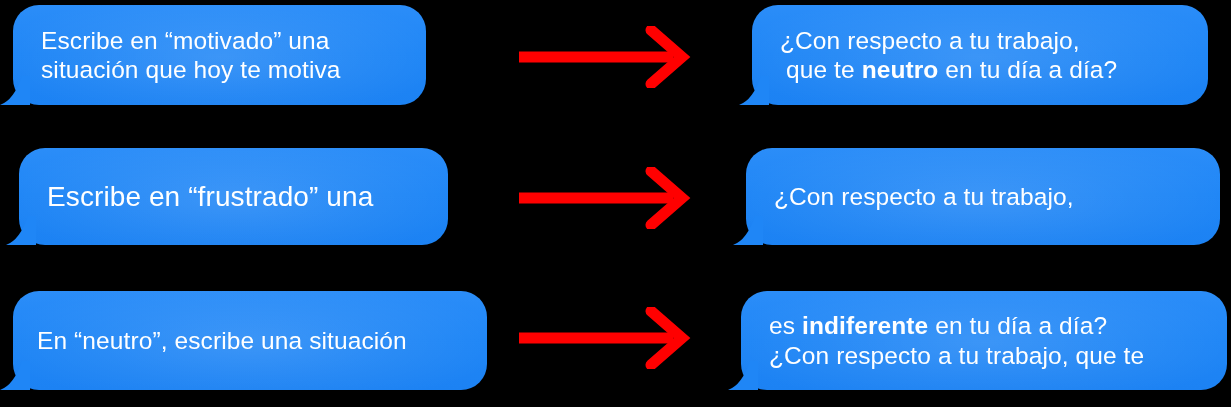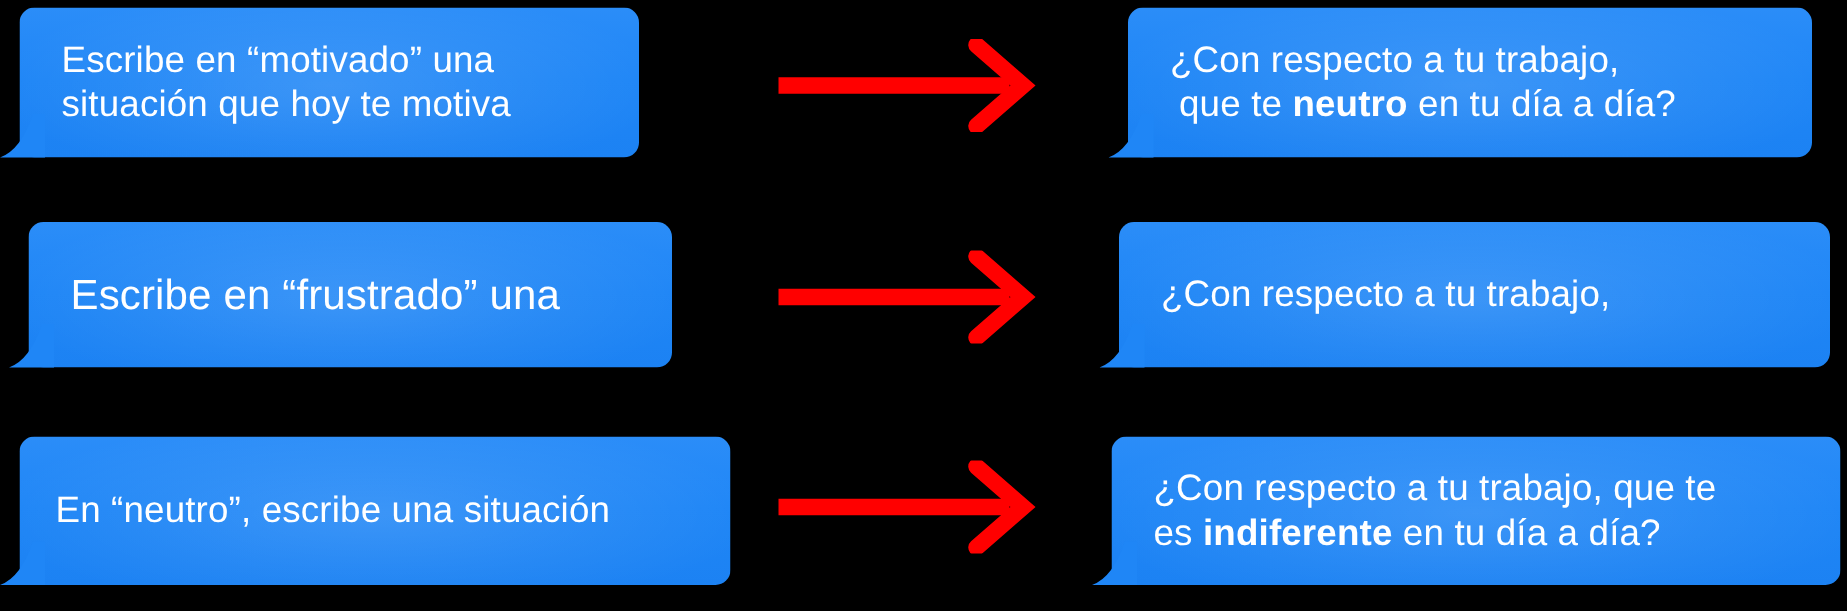--- a/index.html
+++ b/index.html
@@ -25,21 +25,21 @@
   
   .bubble {
     position: absolute;
     box-sizing: border-box;
     background:
       radial-gradient(ellipse 70% 85% at 50% 52%,
          rgba(255,255,255,0.13) 0%,
          rgba(255,255,255,0.05) 45%,
          rgba(255,255,255,0.0) 78%),
       linear-gradient(180deg, #2b8df8 0%, #1f86f6 48%, #1c82f3 100%);
-    border-radius: 10px;
+    border-radius: 26px;
     color: #ffffff;
     display: flex;
     flex-direction: column;
     justify-content: center;
   }
 
   
   .bubble .tail {
     position: absolute;
     left: -13px;
@@ -164,17 +164,17 @@
       <polyline points="136,4 167,31 136,58" fill="none" stroke="#FF0000" stroke-width="11" stroke-linecap="round" stroke-linejoin="miter"></polyline>
     </svg>
   </div>
 
   <div class="bubble b-r3-right outlined">
     <span class="tail">
       <svg width="32" height="30" viewBox="0 0 32 30" xmlns="http://www.w3.org/2000/svg">
         <path d="M30 0 L30 29 L0 29 Q14 24 22 0 Z" fill="#1f86f6"></path>
       </svg>
     </span>
+    <div class="line"><span>es </span><b>indiferente</b><span> en tu día a día?</span></div>
     <div class="line">¿Con respecto a tu trabajo, que te</div>
-    <div class="line"><span>es </span><b>indiferente</b><span> en tu día a día?</span></div>
   </div>
 
 </div>
 
 </body></html>

